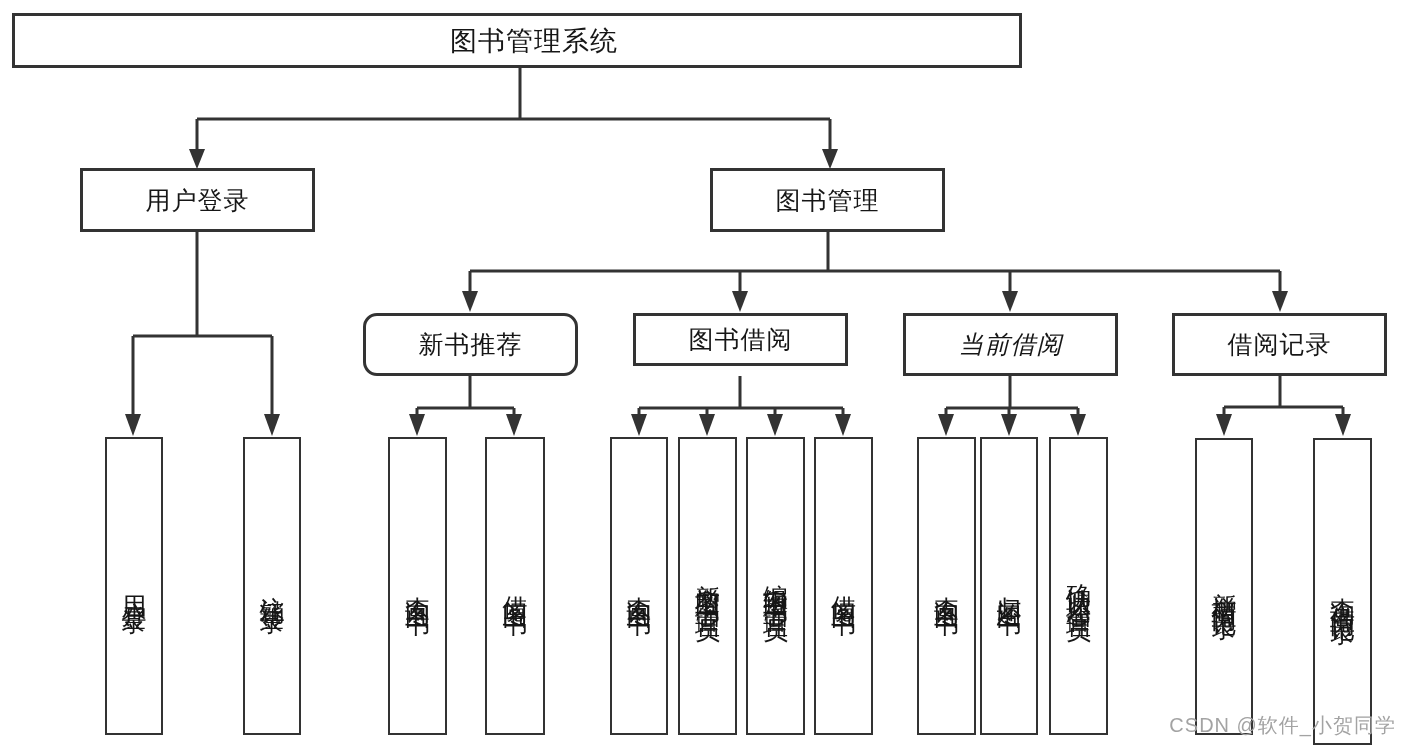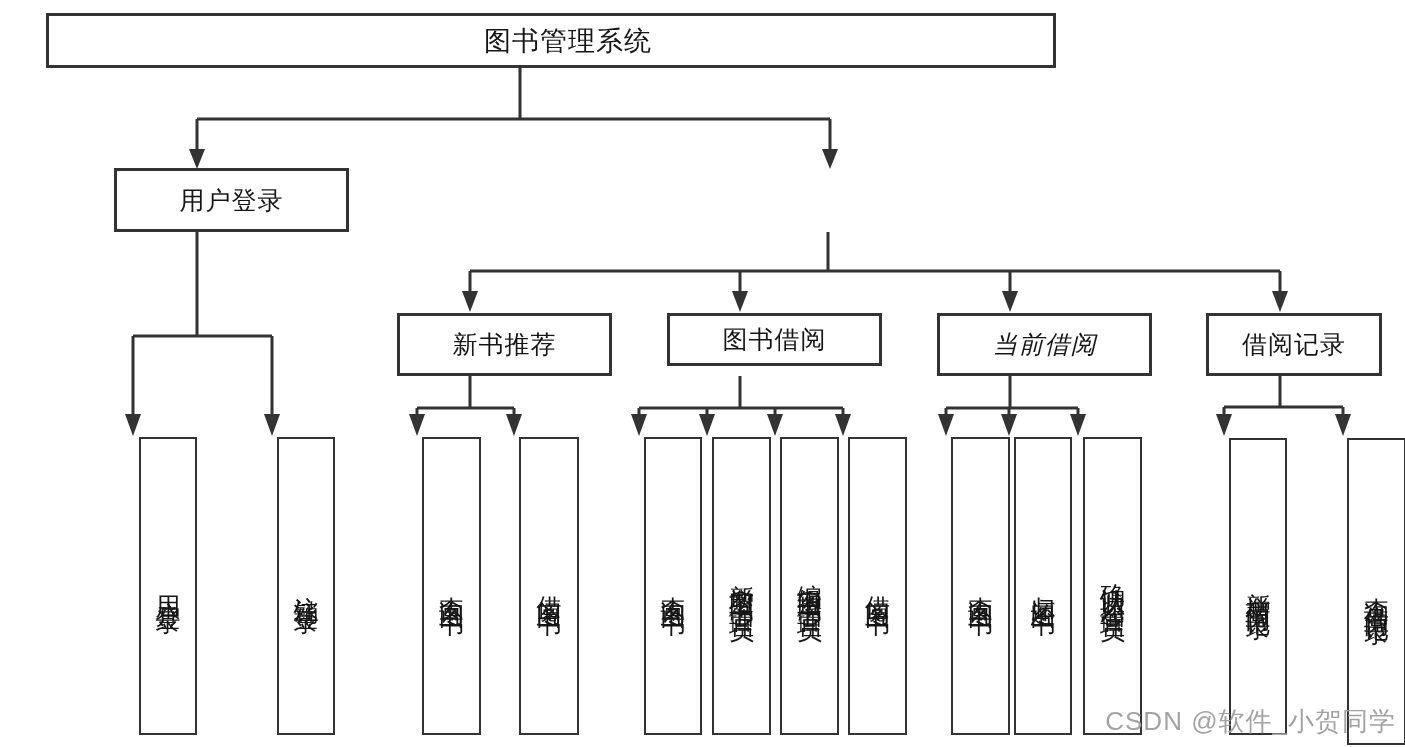--- a/index.html
+++ b/index.html
@@ -19,21 +19,20 @@
   }
   .node {
     position: absolute;
     box-sizing: border-box;
     background: #ffffff;
     border: 3px solid #333333;
     color: #161616;
     display: flex;
     align-items: center;
     justify-content: center;
-    margin-left: 34px;
   }
   .h-node {
     font-size: 25px;
     letter-spacing: 1px;
     white-space: nowrap;
   }
   .root-node {
     font-size: 27px;
     text-indent: 34px;
   }
@@ -42,21 +41,21 @@
     text-orientation: mixed;
     font-size: 25px;
     letter-spacing: 5px;
     line-height: 1;
     border-width: 2.5px;
   }
   .watermark {
     position: absolute;
     right: 9px;
     bottom: 8px;
-    font-size: 26px;
+    font-size: 20px;
     color: #a3a3a3;
     letter-spacing: 1px;
     white-space: nowrap;
   }
 </style>
 </head>
 <body>
 
 <div class="stage">
 
@@ -96,25 +95,26 @@
       <polygon points="1001,414 1017,414 1009,436"></polygon>
       <polygon points="1070,414 1086,414 1078,436"></polygon>
       <polygon points="1216,414 1232,414 1224,436"></polygon>
       <polygon points="1335,414 1351,414 1343,436"></polygon>
     </g>
   </svg>
 
   <div class="node h-node root-node" style="left:12px; top:13px; width:1010px; height:55px;">图书管理系统</div>
 
   <div class="node h-node" style="left:80px; top:168px; width:235px; height:64px;">用户登录</div>
+  <div class="node h-node" style="left:710px; top:168px; width:235px; height:64px;">图书管理</div>
 
-  <div class="node h-node" style="left:363px; top:313px; width:215px; height:63px;">新书推荐</div>
+  <div class="node h-node" style="left:363px; top:313px; width:215px; height:63px;border-radius:14px;">新书推荐</div>
   <div class="node h-node" style="left:633px; top:313px; width:215px; height:53px;">图书借阅</div>
   <div class="node h-node" style="left:903px; top:313px; width:215px; height:63px;font-style:italic;">当前借阅</div>
-  <div class="node h-node" style="left:1172px; top:313px; width:176px; height:63px;">借阅记录</div>
+  <div class="node h-node" style="left:1172px; top:313px; width:215px; height:63px;">借阅记录</div>
 
   <div class="node v-node" style="left:105px; top:437px; width:58px; height:298px;">用户登录</div>
   <div class="node v-node" style="left:243px; top:437px; width:58px; height:298px;">注销登录</div>
 
   <div class="node v-node" style="left:388px; top:437px; width:59px; height:298px;">查询图书</div>
   <div class="node v-node" style="left:485px; top:437px; width:60px; height:298px;">借阅图书</div>
 
   <div class="node v-node" style="left:610px; top:437px; width:58px; height:298px;">查询图书</div>
   <div class="node v-node" style="left:678px; top:437px; width:59px; height:298px;">新增图书（管理员）</div>
   <div class="node v-node" style="left:746px; top:437px; width:59px; height:298px;">编辑图书（管理员）</div>

